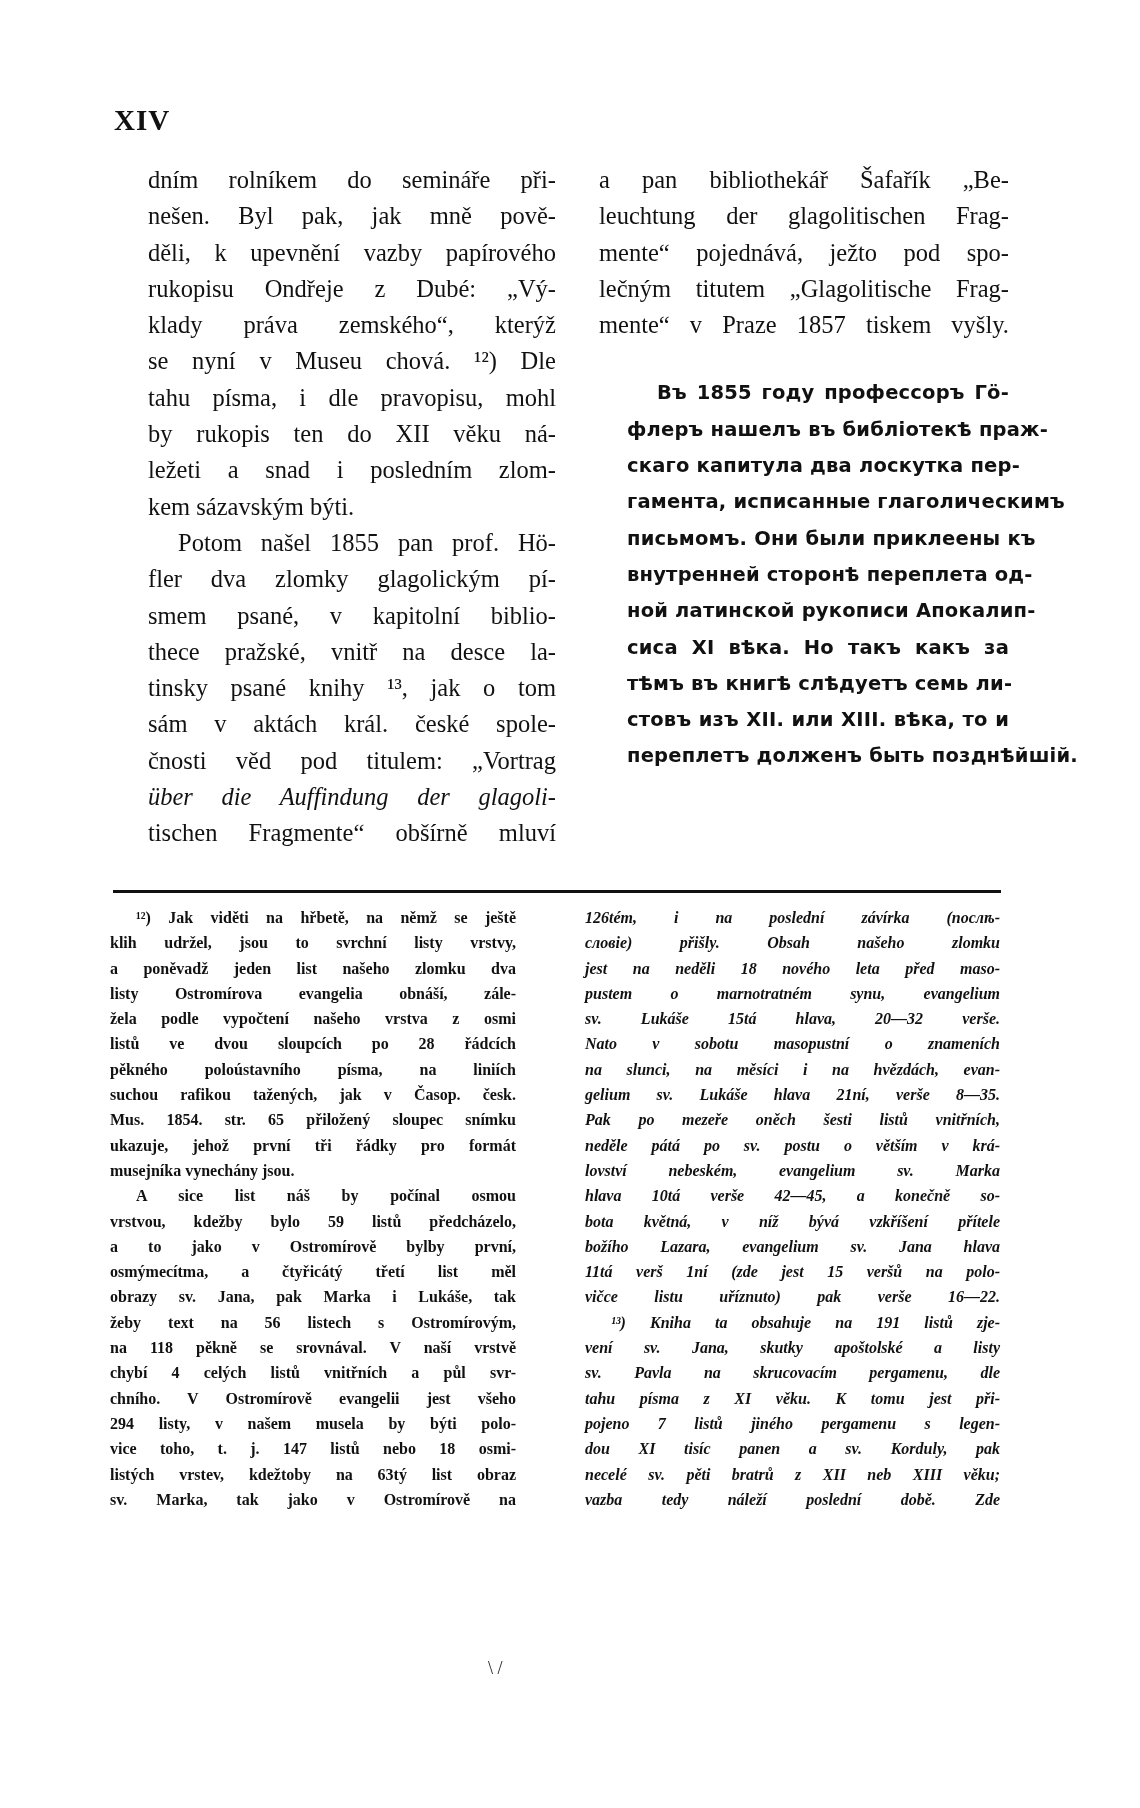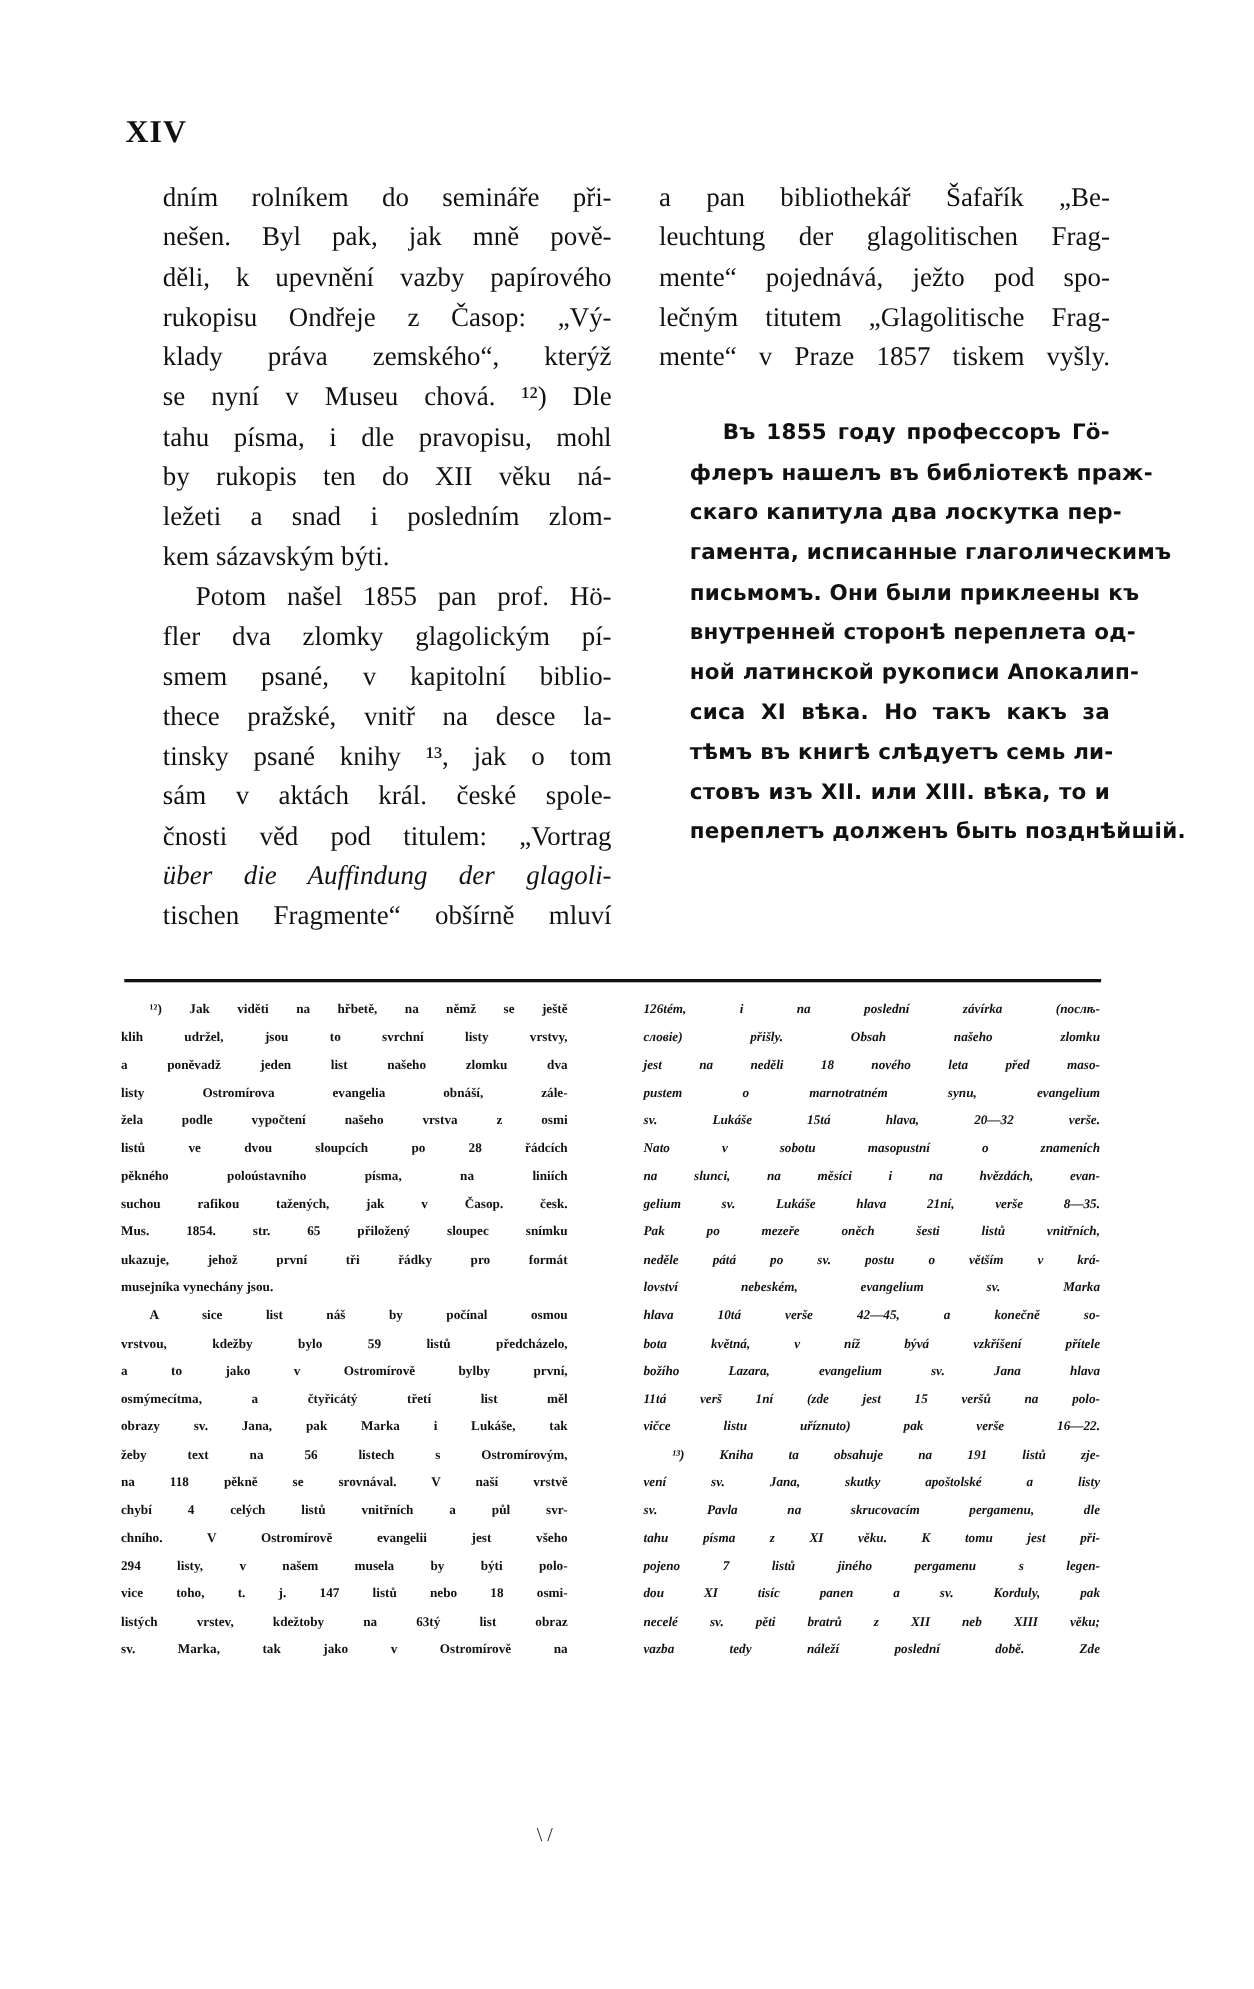--- a/index.html
+++ b/index.html
@@ -10,34 +10,34 @@
   .body-left  { left: 123px; top: 162px; width: 408px; margin-left: 25px; }
   .body-right { left: 599px; top: 162px; width: 410px; }
   .line { display: block; white-space: nowrap; text-align: justify; text-align-last: justify; font-size: 24.5px; line-height: 36.3px; height: 36.3px; }
   .line.last { text-align-last: left; }
   .indent { padding-left: 30px; }
   .cyr .line { font-family: "DejaVu Sans", "Liberation Sans", sans-serif; font-weight: bold; font-size: 19.5px; line-height: 36.3px; letter-spacing: 0.2px; margin-left: 28px; }
   .gap { height: 32px; }
   .rule { position: absolute; left: 113px; top: 890px; width: 888px; height: 3px; background: #111; }
   .fn-left  { left: 110px; top: 905px; width: 406px; }
   .fn-right { left: 585px; top: 905px; width: 415px; font-style: italic; }
-  .fn .line { font-size: 12px; line-height: 25.3px; height: 25.3px; font-weight: bold; }
+  .fn .line { font-size: 16px; line-height: 25.3px; height: 25.3px; font-weight: bold; }
   .fn .indent { padding-left: 26px; }
   .mark { position: absolute; font-size: 18px; color: #222; }
 </style>
 </head>
 <body>
 
 <div class="page-number">XIV</div>
 
 <div class="col body-left">
   <span class="line">dním rolníkem do semináře při-</span>
   <span class="line">nešen. Byl pak, jak mně pově-</span>
   <span class="line">děli, k upevnění vazby papírového</span>
-  <span class="line">rukopisu Ondřeje z Časop: „Vý-</span>
+  <span class="line">rukopisu Ondřeje z Dubé: „Vý-</span>
   <span class="line">klady práva zemského“, kterýž</span>
   <span class="line">se nyní v Museu chová. ¹²) Dle</span>
   <span class="line">tahu písma, i dle pravopisu, mohl</span>
   <span class="line">by rukopis ten do XII věku ná-</span>
   <span class="line">ležeti a snad i posledním zlom-</span>
   <span class="line last">kem sázavským býti.</span>
   <span class="line indent">Potom našel 1855 pan prof. Hö-</span>
   <span class="line">fler dva zlomky glagolickým pí-</span>
   <span class="line">smem psané, v kapitolní biblio-</span>
   <span class="line">thece pražské, vnitř na desce la-</span>

